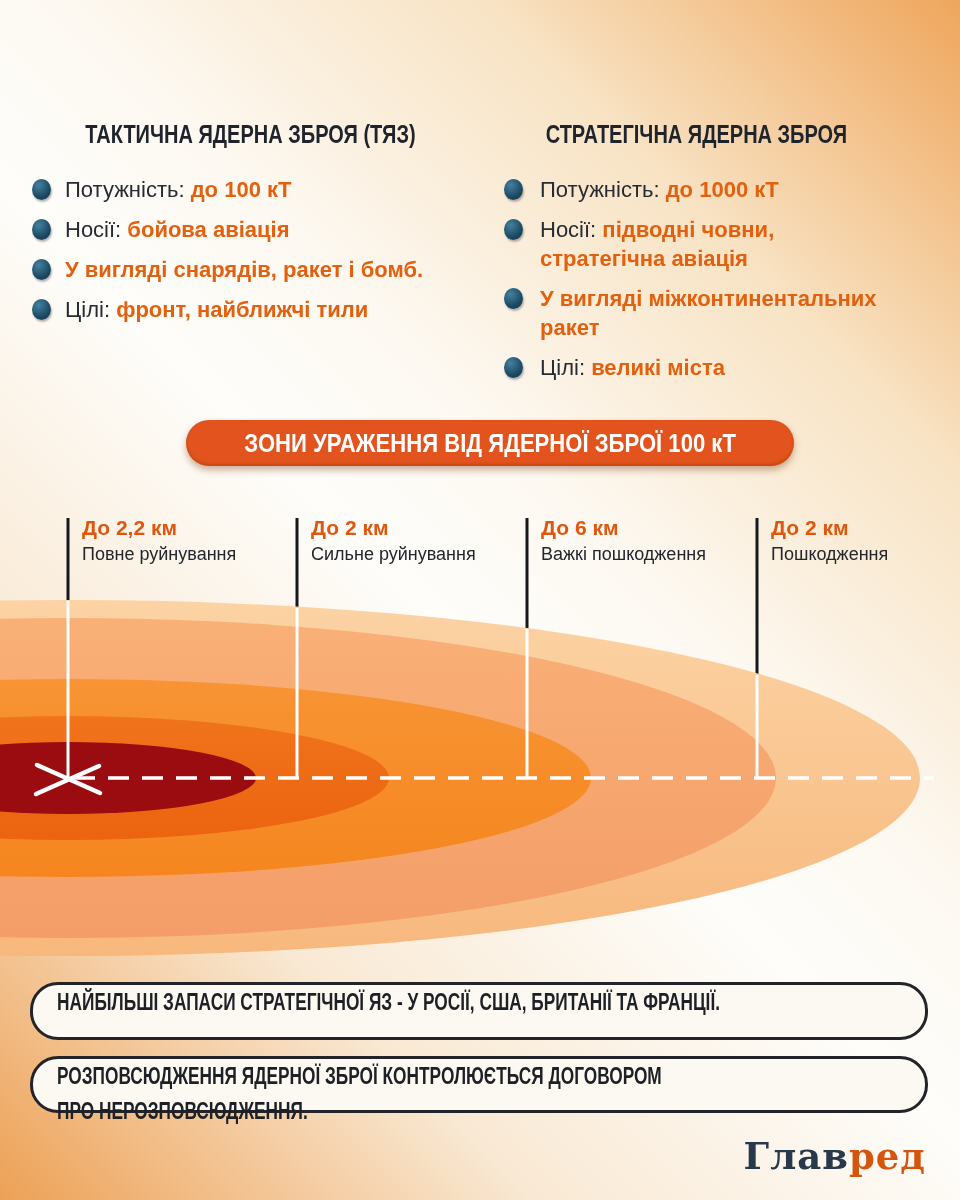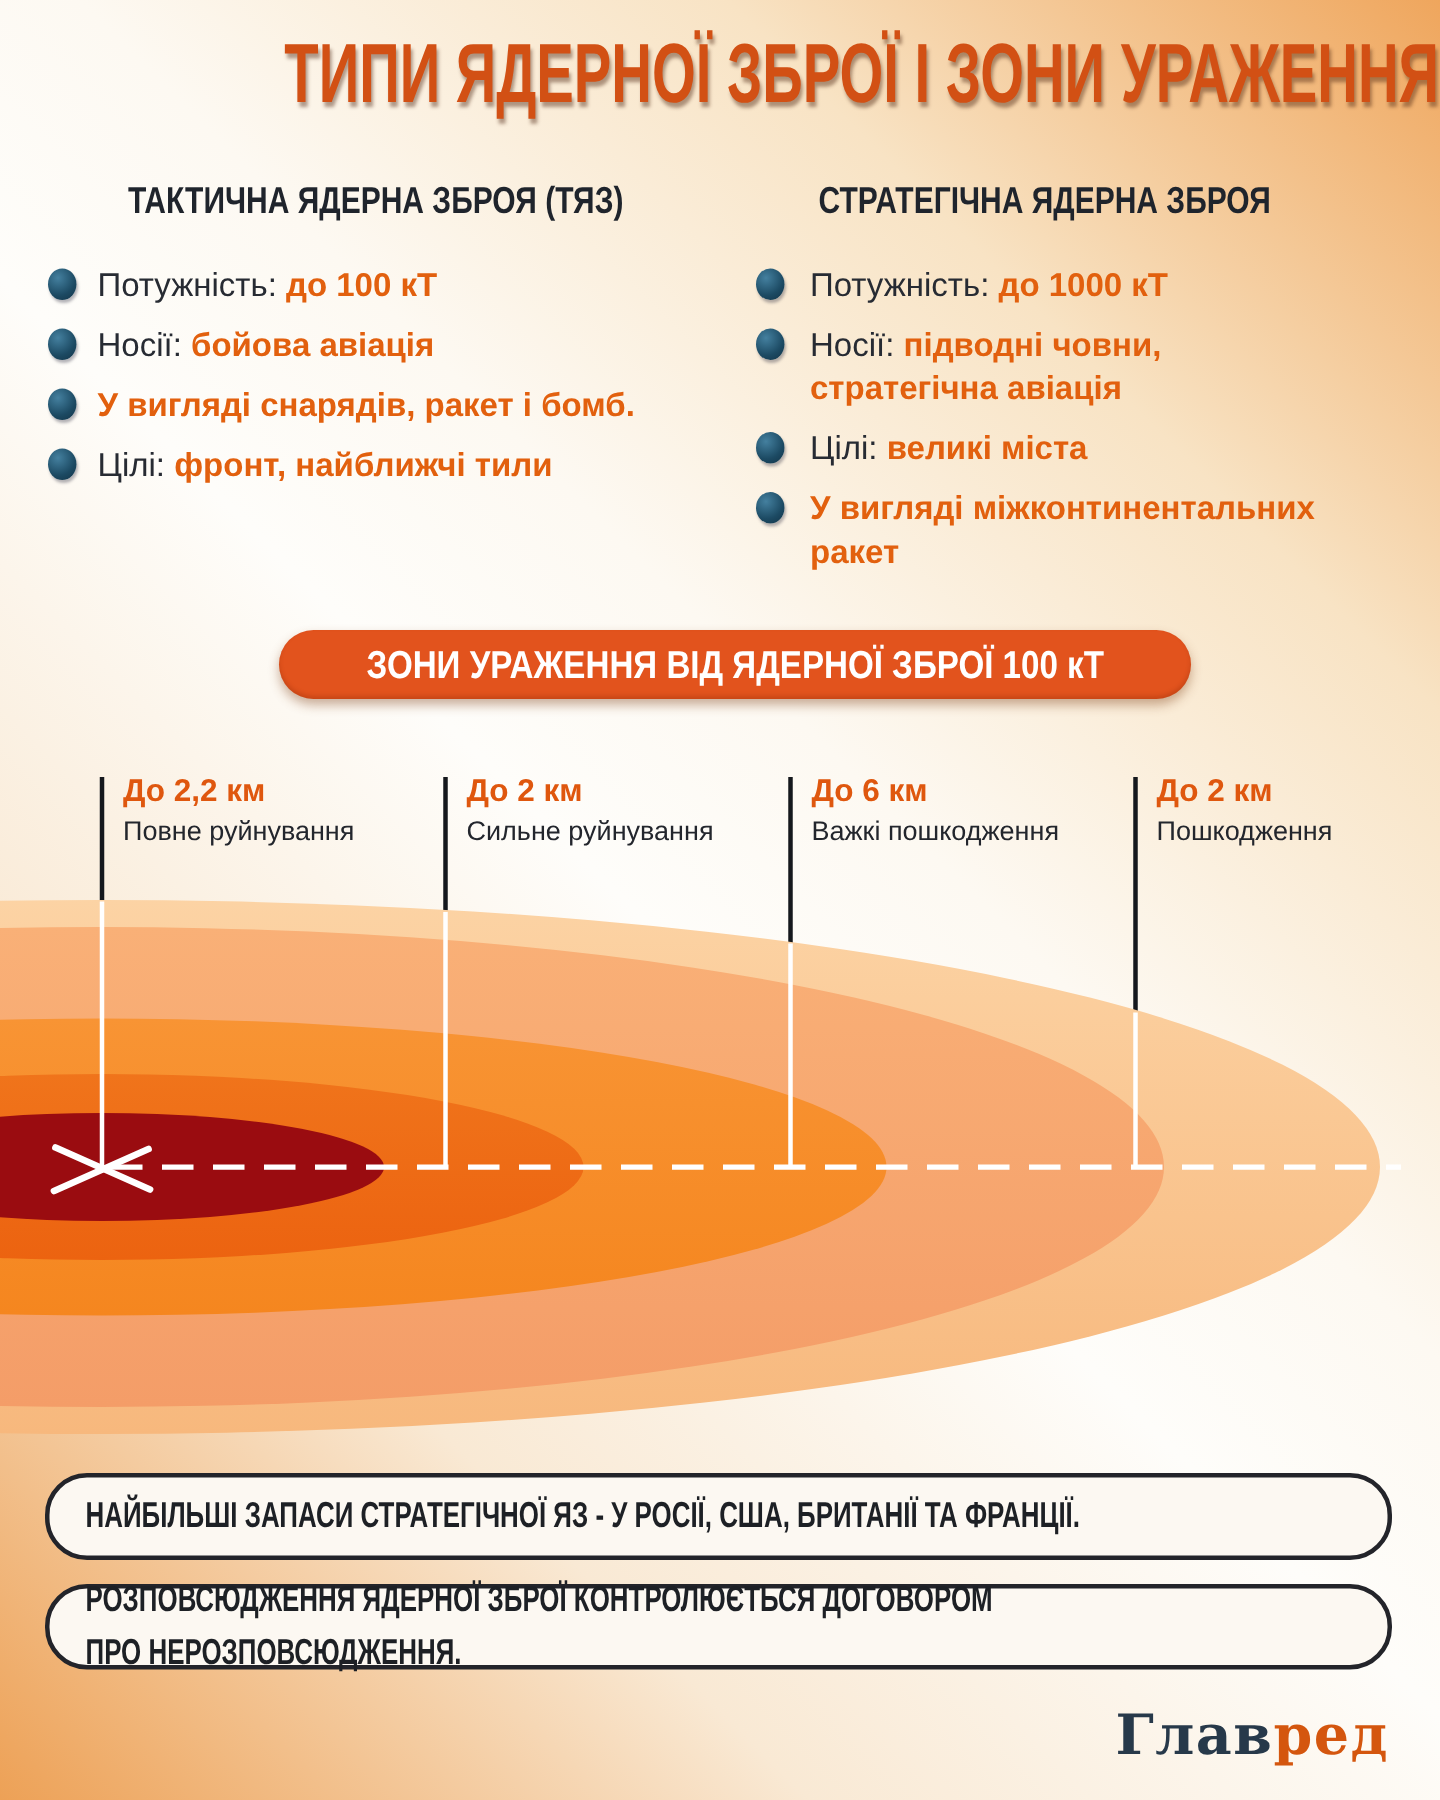--- a/index.html
+++ b/index.html
@@ -45,56 +45,55 @@
   .diagram-svg { position:absolute; left:0; top:0; width:960px; height:1200px; }
 
   .zone { position:absolute; top:516px; }
   .zone-1 { left:82px; } .zone-2 { left:311px; } .zone-3 { left:541px; } .zone-4 { left:771px; }
   .zone-distance { font-size:21px; font-weight:bold; color:#df570e; white-space:nowrap; }
   .zone-desc { font-size:18px; color:#23262d; margin-top:4px; white-space:nowrap; }
 
   .note {
     position:absolute; left:30px; width:898px; box-sizing:border-box;
     border:3px solid #23242a; border-radius:28px; background:#fcf8f2;
-    display:flex; flex-direction:column; justify-content:center; padding:12px 24px;
+    display:flex; flex-direction:column; padding:0 24px;
   }
   .note-1 { top:982px; height:58px; }
   .note-2 { top:1056px; height:57px; }
   .note .cond { font-size:24px; font-weight:bold; color:#1d2025; white-space:nowrap;
                 display:inline-block; transform:scaleX(.72); transform-origin:left center; line-height:1.45; }
 
   .logo { position:absolute; right:34px; top:1134px; font-family:"DejaVu Serif", serif;
           font-weight:bold; font-size:37px; letter-spacing:1px; }
   .logo-part1 { color:#27394a; }
   .logo-part2 { color:#d4560e; }
 </style>
 </head>
 <body>
 
 <div class="page">
 
-  <h1 class="title"><span class="cond">ТИПИ ЯДЕРНОЇ ЗБРОЇ І ЗОНИ УРАЖЕННЯ</span></h1>
 
   <section class="col col-left">
     <h2><span class="cond">ТАКТИЧНА ЯДЕРНА ЗБРОЯ (ТЯЗ)</span></h2>
     <ul class="bullets">
       <li><span class="dot"></span><span>Потужність: </span><span class="hl">до 100 кТ</span></li>
       <li><span class="dot"></span><span>Носії: </span><span class="hl">бойова авіація</span></li>
       <li><span class="dot"></span><span></span><span class="hl">У вигляді снарядів, ракет і бомб.</span></li>
       <li><span class="dot"></span><span>Цілі: </span><span class="hl">фронт, найближчі тили</span></li>
     </ul>
   </section>
 
   <section class="col col-right">
     <h2><span class="cond">СТРАТЕГІЧНА ЯДЕРНА ЗБРОЯ</span></h2>
     <ul class="bullets">
       <li><span class="dot"></span><span>Потужність: </span><span class="hl">до 1000 кТ</span></li>
       <li><span class="dot"></span><span>Носії: </span><span class="hl">підводні човни, стратегічна авіація</span></li>
+      <li><span class="dot"></span><span></span><span class="hl">У вигляді міжконтинентальних ракет</span></li>
       <li><span class="dot"></span><span>Цілі: </span><span class="hl">великі міста</span></li>
-      <li><span class="dot"></span><span></span><span class="hl">У вигляді міжконтинентальних ракет</span></li>
     </ul>
   </section>
 
   <div class="badge">
     <span class="cond">ЗОНИ УРАЖЕННЯ ВІД ЯДЕРНОЇ ЗБРОЇ 100 кТ</span>
   </div>
 
   <svg class="diagram-svg" viewBox="0 0 960 1200" aria-hidden="true">
     <defs>
       <linearGradient id="g4" x1="0" y1="0" x2="0" y2="1">

